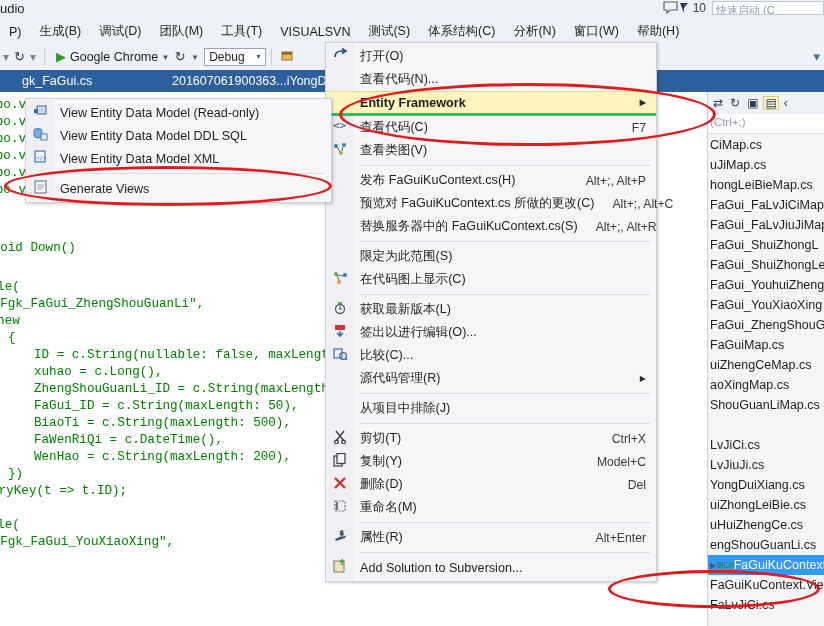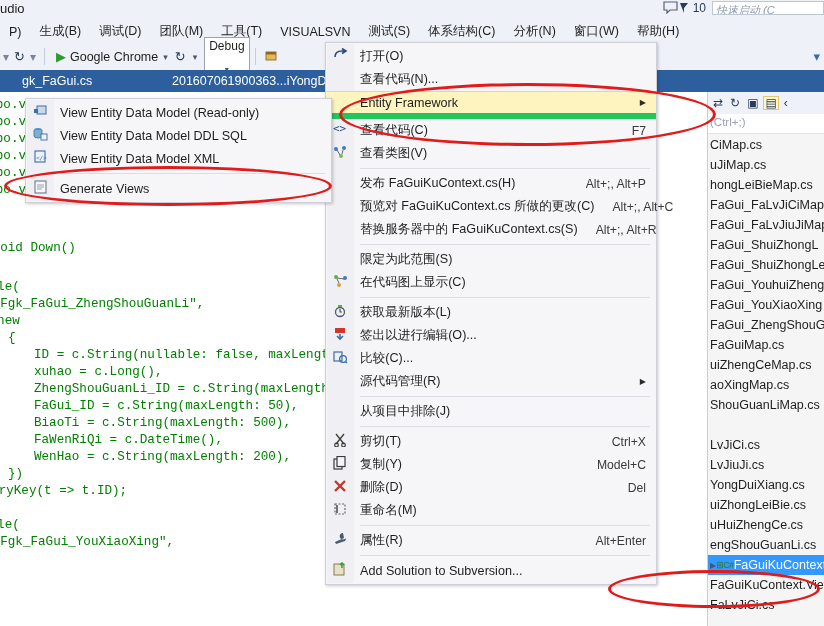--- a/index.html
+++ b/index.html
@@ -26,21 +26,21 @@
     font-size: 13px; color: #1e1e1e;
     white-space: nowrap;
   }
   .qlaunch {
     position: absolute; right: 0px; top: 1px;
     width: 112px; height: 14px;
     background: #ffffff; border: 1px solid #bfc6d4;
     box-sizing: border-box;
     font-size: 11px; color: #8f99ad;
     padding: 1px 3px;
-    white-space: nowrap; overflow: hidden; font-style: italic;
+    white-space: nowrap; overflow: hidden;
   }
   .feedback-icon {
     position: absolute; right: 146px; top: 1px;
     font-size: 13px; color: #56617a;
   }
   .flag-icon {
     position: absolute; right: 118px; top: 1px;
     font-size: 12px; color: #2a3c59;
     white-space: nowrap;
   }
@@ -70,21 +70,20 @@
   .tb-play { color: #2e9b2e; font-size: 13px; padding: 0 4px 0 6px; }
   .tb-label { font-size: 12.5px; color: #1e1e1e; white-space: nowrap; }
   .tb-caret { font-size: 9px; color: #4b5568; padding: 0 5px; }
   .tb-refresh { font-size: 13px; color: #2a3c59; padding: 0 2px; }
   .tb-combo {
     border: 1px solid #9aa3b5; background: #fff;
     font-size: 12px; color: #1e1e1e;
     padding: 1px 4px; margin-left: 2px;
     display: flex; align-items: center; gap: 12px;
     white-space: nowrap;
-    flex-direction: column;
   }
   .tb-combo .cc { font-size: 8px; color: #4b5568; }
   .tb-icon { font-size: 13px; color: #3a6ea5; padding: 0 4px; }
 
   
   .tabrow {
     position: absolute; left: 0; top: 70px; width: 824px; height: 22px;
     background: #2d5f9e;
   }
   .tab {
@@ -192,22 +191,23 @@
     position: relative;
     height: 23px;
     display: flex; align-items: center;
     font-size: 12.6px; color: #1e1e1e;
     padding-left: 34px; padding-right: 10px;
     white-space: nowrap;
   }
   .cm-item.hl {
     background: #fdf4bf;
     border-top: 1px solid #e3d89a;
-    border-bottom: 6px solid #22c55e;
+    border-bottom: 3px solid #22c55e;
     height: 21px;
+    font-weight: bold;
   }
   .cm-icon {
     position: absolute; left: 5px; top: 3px;
     width: 18px; height: 17px;
     font-size: 12px; line-height: 17px; text-align: center;
     color: #2a4b7c;
   }
   .cm-shortcut {
     margin-left: auto;
     font-size: 12.2px; color: #3a3a3a;

